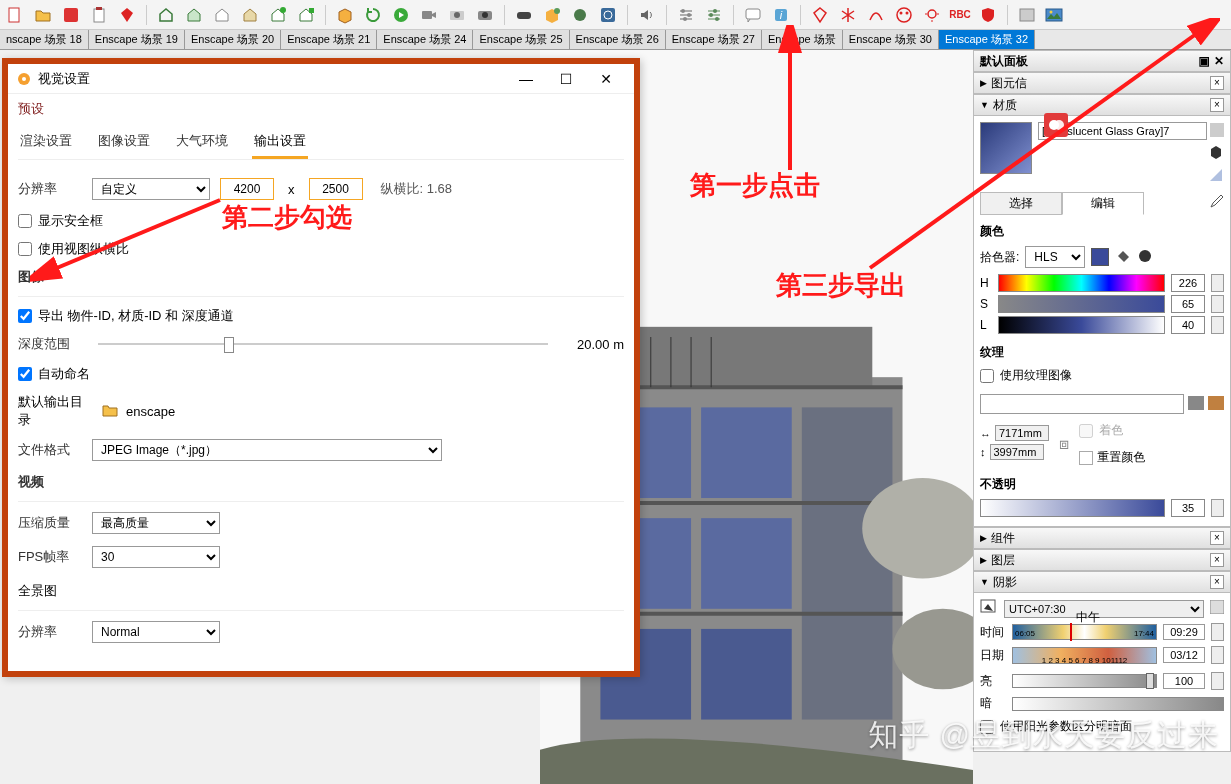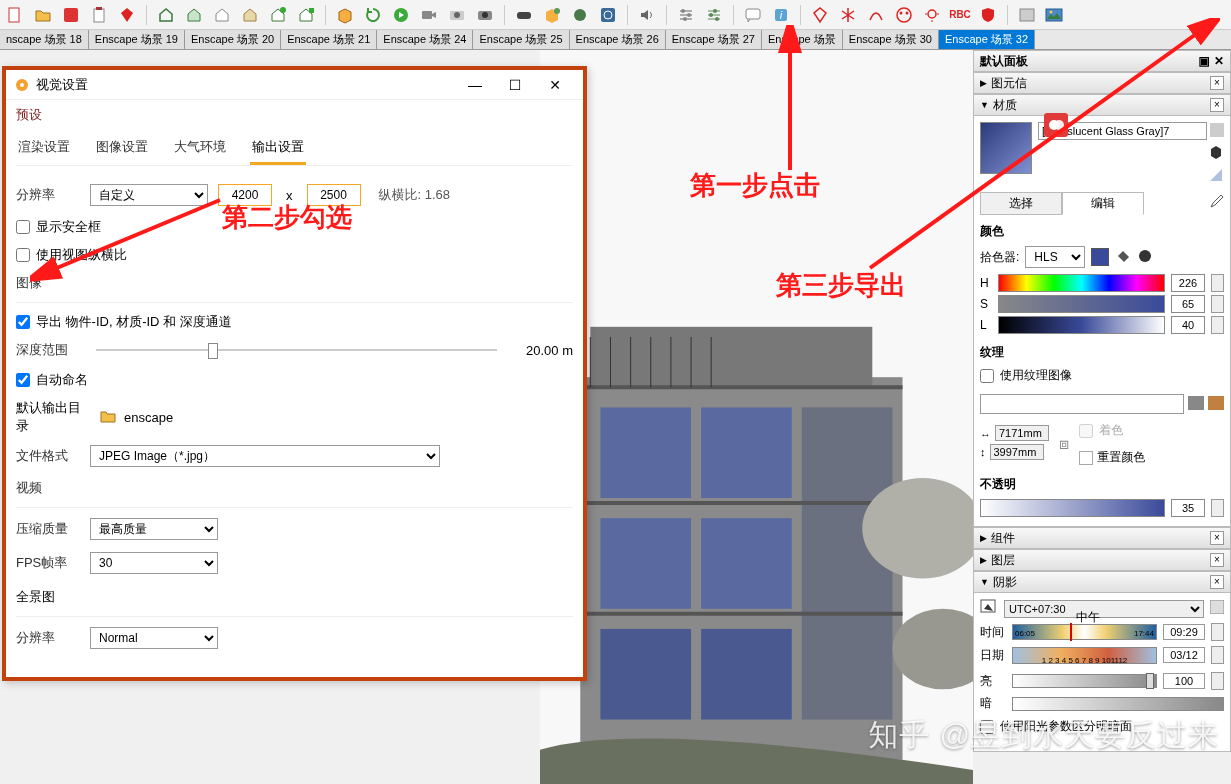--- a/index.html
+++ b/index.html
@@ -9,39 +9,39 @@
 .toolbar { height: 30px; background: #f4f4f4; border-bottom: 1px solid #ccc; display: flex; align-items: center; padding: 0 4px; gap: 6px; }
 .tb-icon { width: 22px; height: 22px; display: flex; align-items: center; justify-content: center; border-radius: 2px; cursor: pointer; }
 .tb-sep { width: 1px; height: 20px; background: #ccc; margin: 0 2px; }
 
 
 .scene-tabs { height: 20px; background: #e8e8e8; display: flex; align-items: stretch; border-bottom: 1px solid #999; font-size: 11px; overflow: hidden; }
 .scene-tab { padding: 2px 6px; border-right: 1px solid #999; background: #e0e0e0; cursor: pointer; white-space: nowrap; display: flex; align-items: center; }
 .scene-tab.active { background: #0078d7; color: #fff; }
 
 
-.dialog { position: absolute; left: 2px; top: 66px; width: 585px; background: #fff; border: 4px solid #c2410c; box-shadow: 2px 2px 8px rgba(0,0,0,0.2); z-index: 10; }
+.dialog { position: absolute; left: 2px; top: 58px; width: 638px; background: #fff; border: 6px solid #c2410c; box-shadow: 2px 2px 8px rgba(0,0,0,0.2); z-index: 10; }
 .dlg-title { height: 30px; display: flex; align-items: center; padding: 0 8px; border-bottom: 1px solid #eee; }
 .dlg-title-icon { width: 16px; height: 16px; margin-right: 6px; }
 .dlg-title-text { flex: 1; font-size: 13px; }
 .dlg-btn { width: 40px; height: 28px; display: flex; align-items: center; justify-content: center; cursor: pointer; font-size: 14px; }
 .dlg-body { padding: 6px 10px 16px; font-size: 13px; }
 .preset-label { margin-bottom: 10px; color: #7f1d1d; }
 .tabs { display: flex; gap: 22px; margin-bottom: 18px; border-bottom: 1px solid #eee; }
 .tab { padding: 4px 2px 6px; cursor: pointer; color: #333; }
 .tab.active { border-bottom: 3px solid #f5a623; color: #000; font-weight: 500; }
 .row { display: flex; align-items: center; margin-bottom: 12px; gap: 10px; }
 .row-label { width: 64px; color: #333; }
 .select { height: 22px; border: 1px solid #999; background: #fff; padding: 0 4px; font-size: 12px; }
 .num-input { width: 54px; height: 22px; border: 1px solid #f5a623; text-align: center; font-size: 12px; }
 .x-sep { padding: 0 4px; }
 .aspect { color: #555; margin-left: 8px; }
 .chk-row { display: flex; align-items: center; margin-bottom: 10px; gap: 6px; }
 .chk-row input { width: 14px; height: 14px; }
-.section-label { margin: 8px 0 10px; color: #333; }
+.section-label { margin: 8px 0 10px; color: #333; font-weight: bold; }
 .slider-row { display: flex; align-items: center; gap: 10px; margin-bottom: 12px; }
 .slider-track { flex: 1; height: 2px; background: #ccc; position: relative; margin: 0 6px; }
 .slider-thumb { position: absolute; top: -6px; width: 10px; height: 16px; background: #fff; border: 1px solid #888; }
 .slider-val { width: 60px; text-align: right; }
 .folder-row { display: flex; align-items: center; gap: 8px; margin-bottom: 10px; }
 .pano-label { margin: 14px 0 10px; }
 
 
 .viewport { position: absolute; left: 540px; top: 50px; right: 258px; bottom: 0; background: linear-gradient(180deg, #fefefe 0%, #f5f5f5 100%); overflow: hidden; }
 

